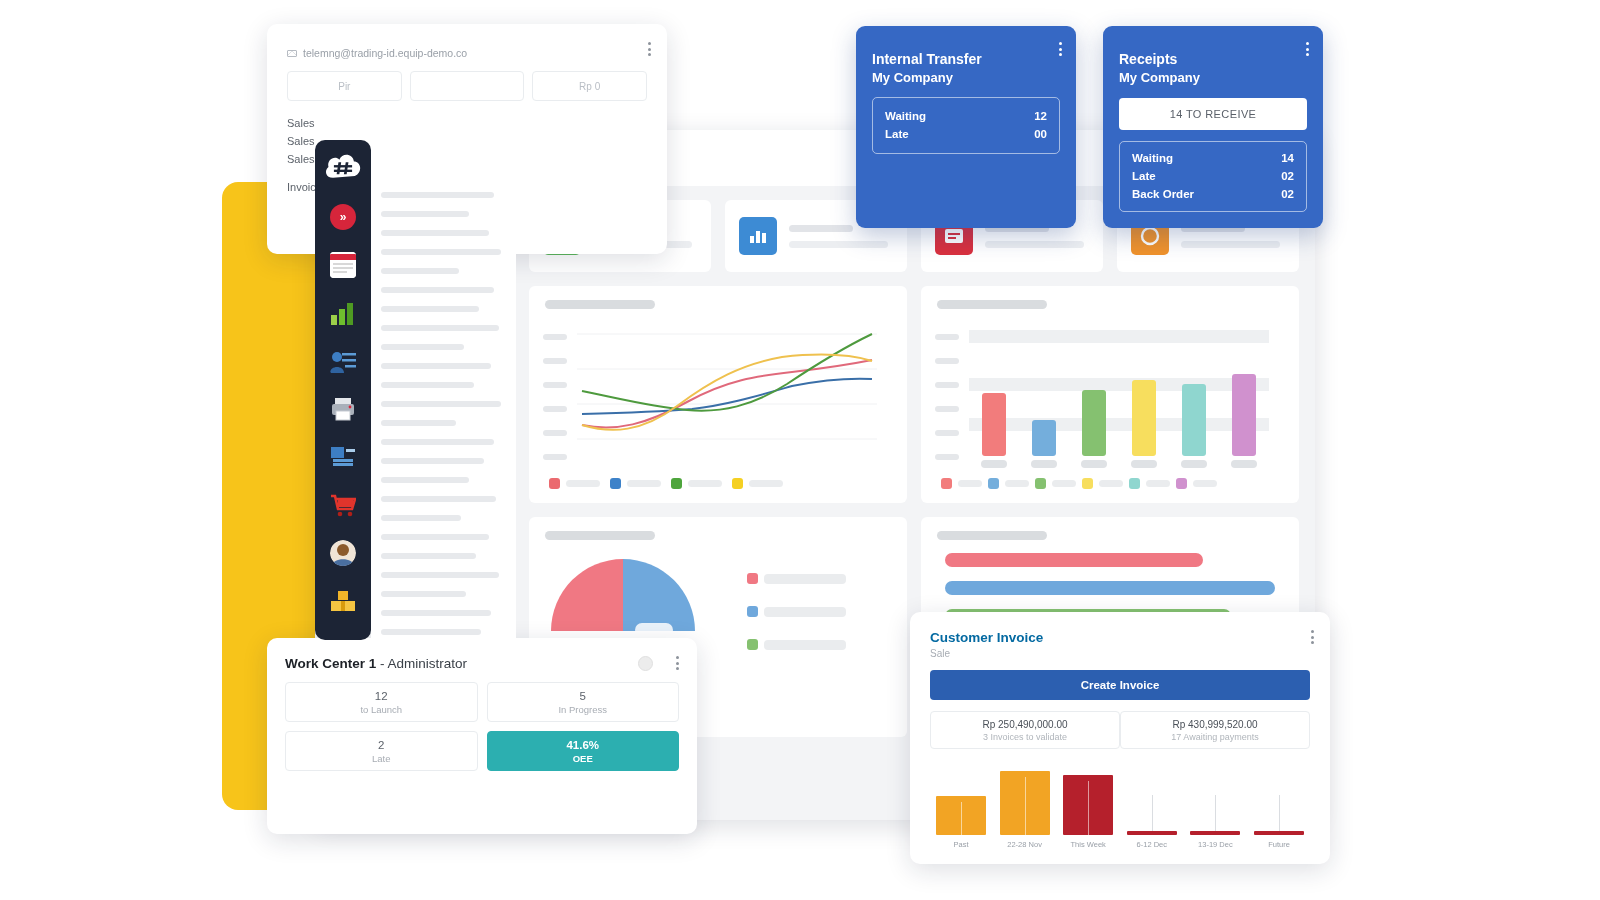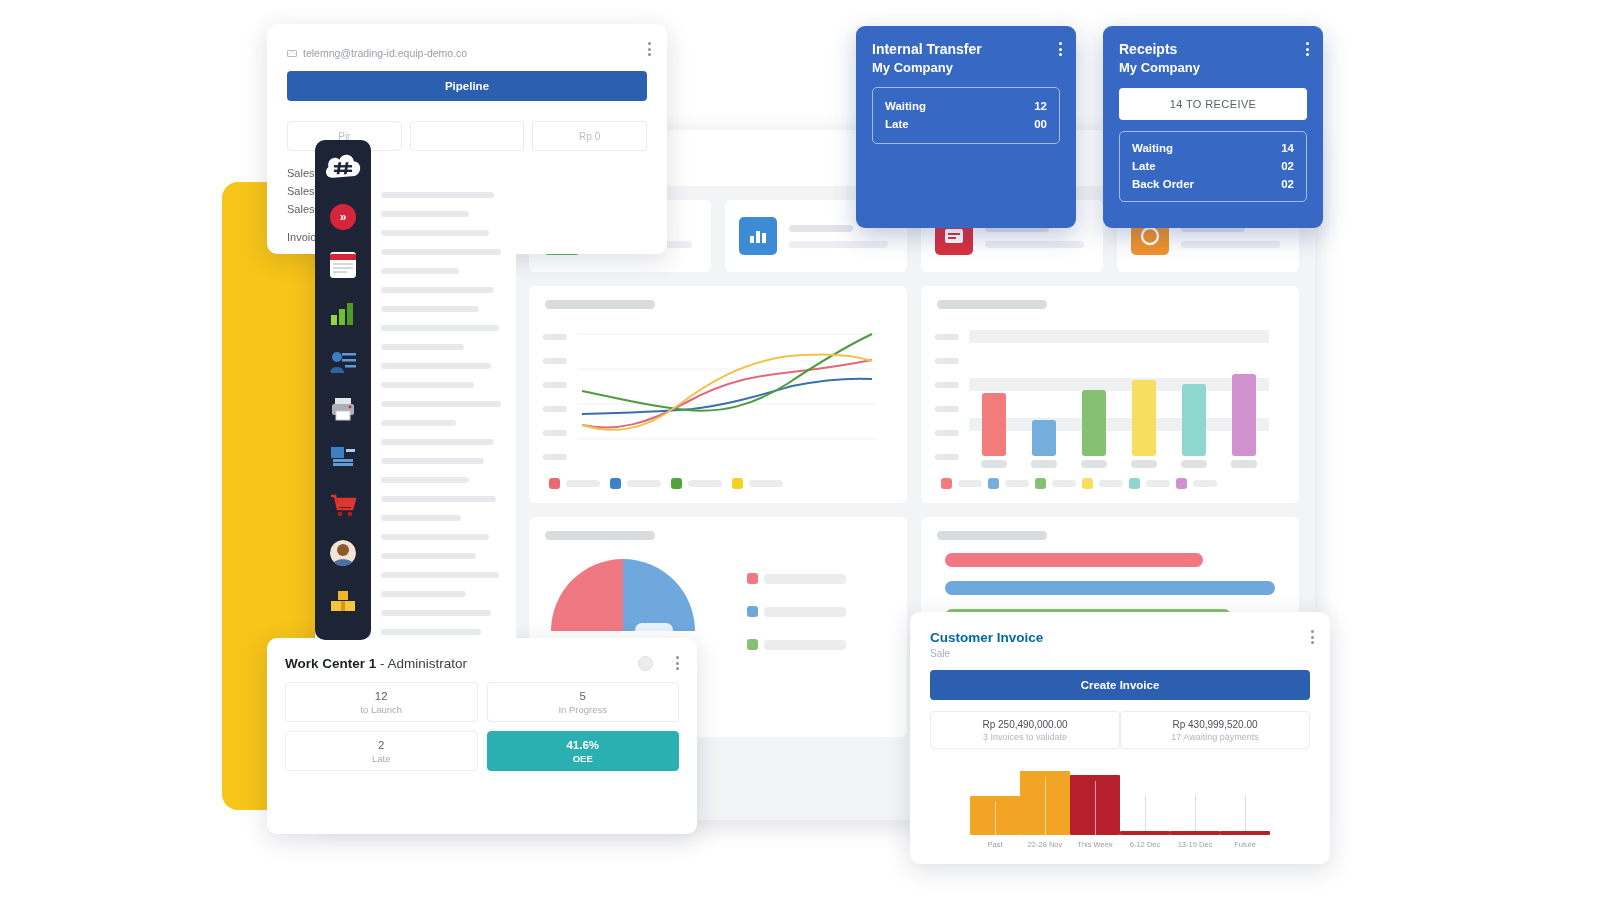--- a/index.html
+++ b/index.html
@@ -38,32 +38,32 @@
   .mail-glyph { width:10px; height:7px; border:1px solid #b6bbc2; border-radius:1px; position:relative; flex:0 0 auto;}
   .mail-glyph:after{content:"";position:absolute;left:0;top:0;width:100%;height:100%;
     background:linear-gradient(135deg,transparent 44%,#b6bbc2 45%,#b6bbc2 50%,transparent 51%),
                linear-gradient(225deg,transparent 44%,#b6bbc2 45%,#b6bbc2 50%,transparent 51%);
     background-size:50% 100%;background-position:left top,right top;background-repeat:no-repeat;}
   .btn-primary {
     margin-top: 12px; height: 30px; border-radius: 4px;
     background: #2C5FB0; color: #fff; font-size: 11.5px; font-weight: bold;
     display: flex; align-items: center; justify-content: center; border: none; cursor: pointer;
   }
-  .jak-stats { display:flex; gap:8px; margin-top:20px; }
+  .jak-stats { display:flex; gap:8px; margin-top:12px; }
   .jak-stat { flex:1; height:30px; border:1px solid #e9ecef; border-radius:4px;
     display:flex;align-items:center;justify-content:center;font-size:10px;color:#b9bec5; }
   .jak-rows { margin-top:16px; }
   .jak-row { font-size:11px; color:#5c626a; margin-bottom:6px; }
   .jak-row.gap { margin-top:16px; }
   .kebab { position:absolute; display:flex; flex-direction:column; gap:2.5px; cursor:pointer; }
   .kebab i { width:3px;height:3px;border-radius:50%;background:#8d939b;display:block; }
 
   
   .bluecard { border-radius: 9px; background: #3668C4; box-shadow: 0 8px 24px rgba(30,60,130,0.28);
-              padding: 14px 16px 16px; color: #fff; position:absolute; }
+              padding: 24px 16px 16px; color: #fff; position:absolute; }
   .bc-title { font-size: 14px; font-weight: bold; line-height:1.35; }
   .bc-sub { font-size: 13px; font-weight: bold; line-height:1.35; }
   .bc-pill { margin-top: 12px; height: 32px; background:#fff; border-radius:4px;
              display:flex;align-items:center;justify-content:center;
              color:#5a6069; font-size:11px; letter-spacing:.4px; cursor:pointer;}
   .bc-box { margin-top: 11px; border:1px solid rgba(255,255,255,.55); border-radius:5px; padding: 9px 12px 10px; }
   .bc-line { display:flex; justify-content:space-between; align-items:center; font-size:11.5px; font-weight:bold; padding: 3px 0; }
   .bc-kebab i { background:#ffffff; }
 
   
@@ -127,21 +127,21 @@
   
   .custinv { left:910px; top:612px; width:420px; height:252px; padding:18px 20px 0; }
   .ci-title { font-size:13.5px; font-weight:bold; color:#0369a1; }
   .ci-sub { font-size:10px; color:#a8adb4; margin-top:3px; }
   .ci-amts { display:flex; margin-top:11px; }
   .ci-amt { flex:1; height:38px; border:1px solid #e9ecef; border-radius:4px;
             display:flex;flex-direction:column;align-items:center;justify-content:center; }
   .ci-amt-v { font-size:10px; color:#4a5058; }
   .ci-amt-l { font-size:9px; color:#b0b5bb; margin-top:2px; }
   .ci-chart { margin-top:14px; height:86px; position:relative; display:flex; align-items:flex-end;
-              justify-content:center; padding:0 6px; }
+              justify-content:space-between; padding:0 6px; }
   .ci-col { width:50px; display:flex; flex-direction:column; align-items:center; }
   .ci-bar { width:100%; border-radius:1px; position:relative; }
   .ci-bar:after { content:""; position:absolute; left:50%; top:6px; bottom:0; width:1px; background:rgba(255,255,255,.55); }
   .ci-tick { position:absolute; left:50%; width:1px; background:#d5d8dc; }
   .ci-lab { font-size:7.5px; color:#9aa0a8; margin-top:5px; white-space:nowrap; }
 </style>
 </head>
 <body>
 
 <div class="stage">
@@ -458,21 +458,20 @@
   <div class="card jakarta">
     <div class="kebab" style="right:16px;top:18px">
         <i></i>
         <i></i>
         <i></i>
       </div>
     <div class="jakarta-mail">
       <span class="mail-glyph"></span>
       <span>telemng@trading-id.equip-demo.co</span>
     </div>
-    <div class="btn-primary">Pipeline</div>
     <div class="jak-stats">
       <div class="jak-stat">Pir</div>
       <div class="jak-stat"></div>
       <div class="jak-stat">Rp 0</div>
     </div>
     <div class="jak-rows">
       <div class="jak-row">Sales</div>
       <div class="jak-row">Sales</div>
       <div class="jak-row">Sales</div>
       <div class="jak-row gap">Invoic</div>

